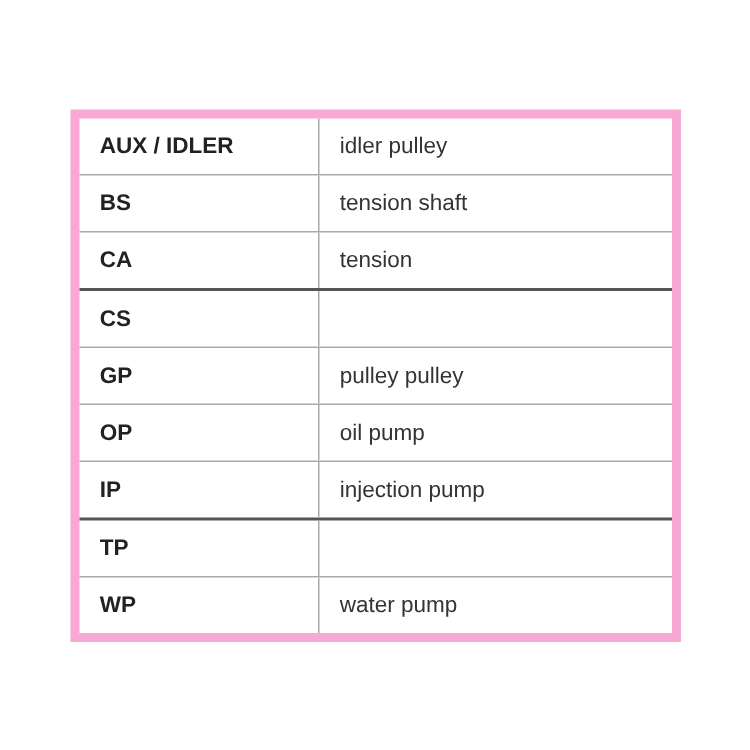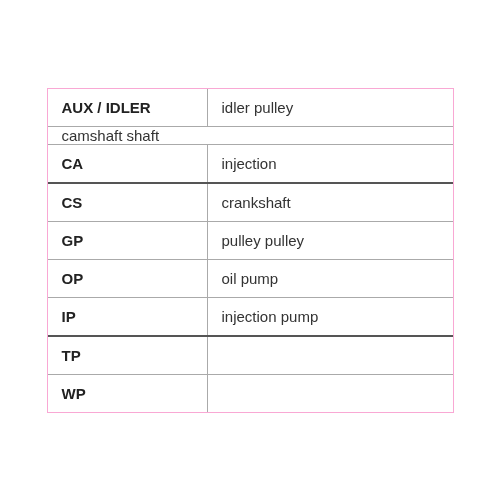--- a/index.html
+++ b/index.html
@@ -13,21 +13,21 @@
       height: 500px;
       display: flex;
       align-items: center;
       justify-content: center;
       background: #ffffff;
       font-family: Arial, sans-serif;
     }
 
     .table-container {
       width: 407px;
-      border: 1px solid #f9a8d4;
+      border: 6px solid #f9a8d4;
     }
 
     .table-row {
       display: flex;
       border-bottom: 1px solid #aaa;
     }
 
     .table-row:last-child {
       border-bottom: none;
     }
@@ -59,41 +59,42 @@
   </style>
 </head>
 <body>
 
 <div class="table-container">
 <div class="table-row">
       <div class="cell-abbr">AUX / IDLER</div>
       <div class="cell-desc">idler pulley</div>
     </div>
     <div class="table-row">
-      <div class="cell-desc">camshaft shaft</div>
+      <div class="cell-abbr">BS</div>
+      <div class="cell-desc">tension shaft</div>
     </div>
     <div class="table-row thick-border-below">
       <div class="cell-abbr">CA</div>
-      <div class="cell-desc">injection</div>
+      <div class="cell-desc">tension</div>
     </div>
     <div class="table-row">
       <div class="cell-abbr">CS</div>
-      <div class="cell-desc">crankshaft</div>
     </div>
     <div class="table-row">
       <div class="cell-abbr">GP</div>
       <div class="cell-desc">pulley pulley</div>
     </div>
     <div class="table-row">
       <div class="cell-abbr">OP</div>
       <div class="cell-desc">oil pump</div>
     </div>
     <div class="table-row thick-border-below">
       <div class="cell-abbr">IP</div>
       <div class="cell-desc">injection pump</div>
     </div>
     <div class="table-row">
       <div class="cell-abbr">TP</div>
     </div>
     <div class="table-row">
       <div class="cell-abbr">WP</div>
+      <div class="cell-desc">water pump</div>
     </div>
   </div>
 
 </body></html>

